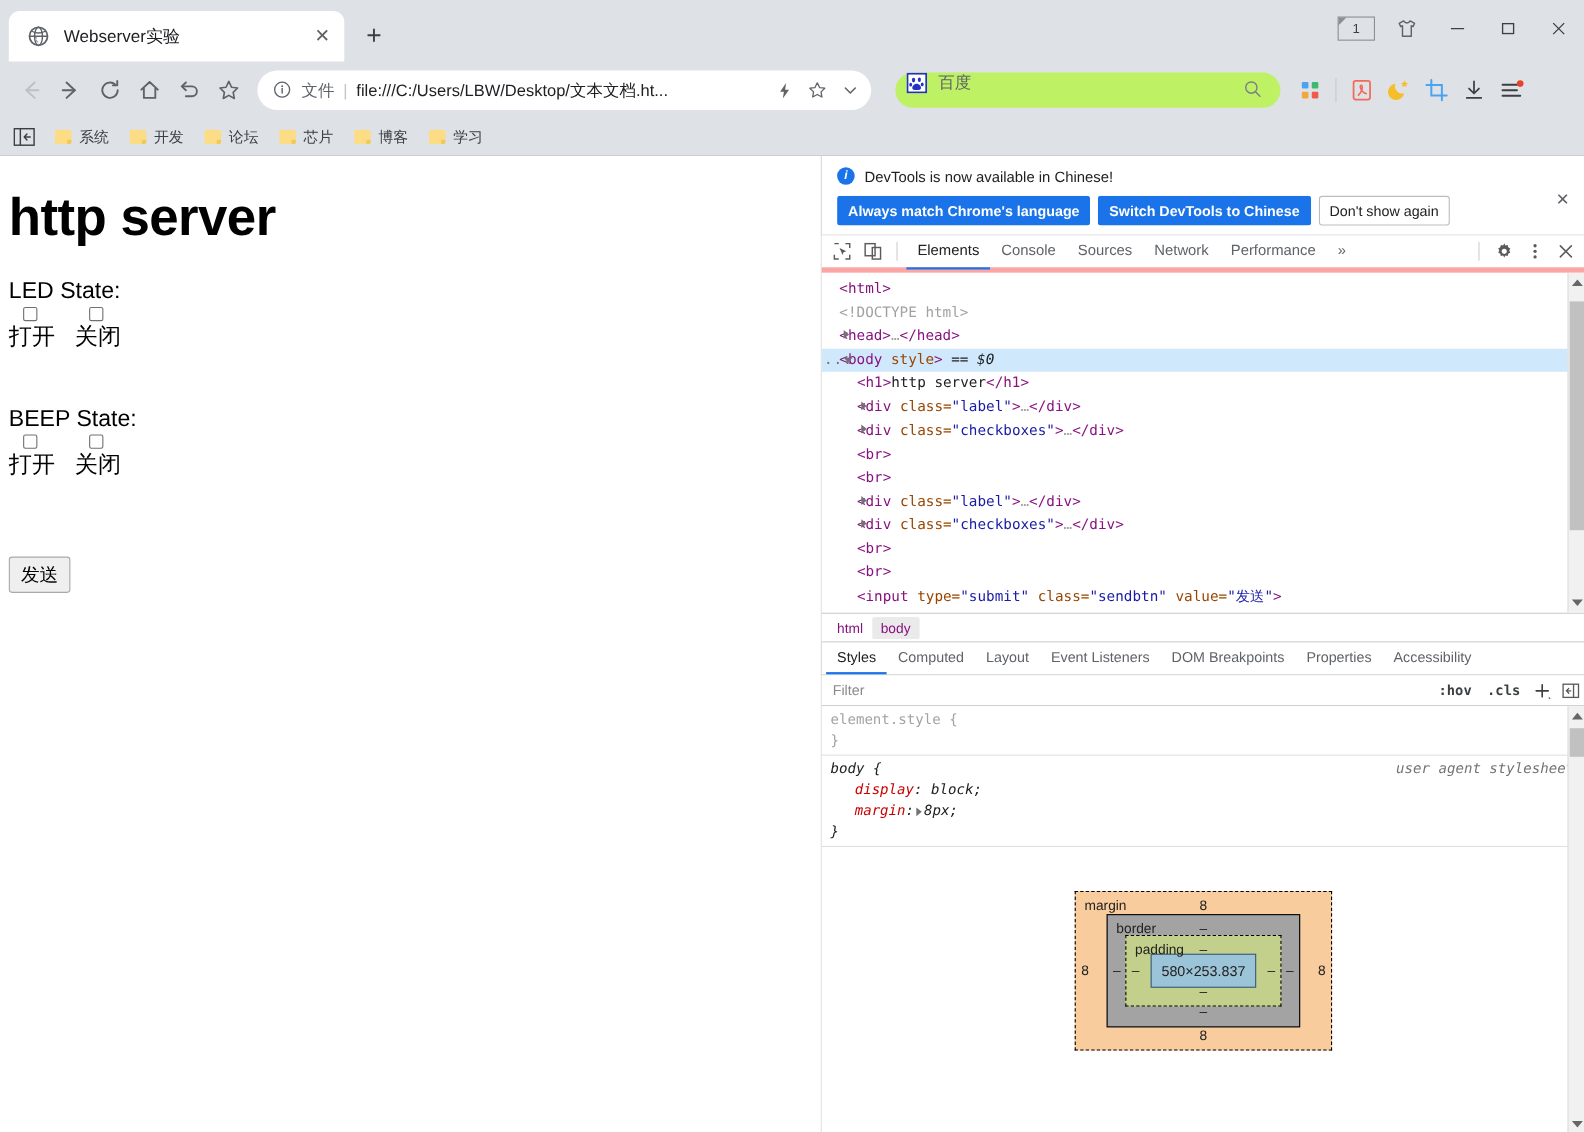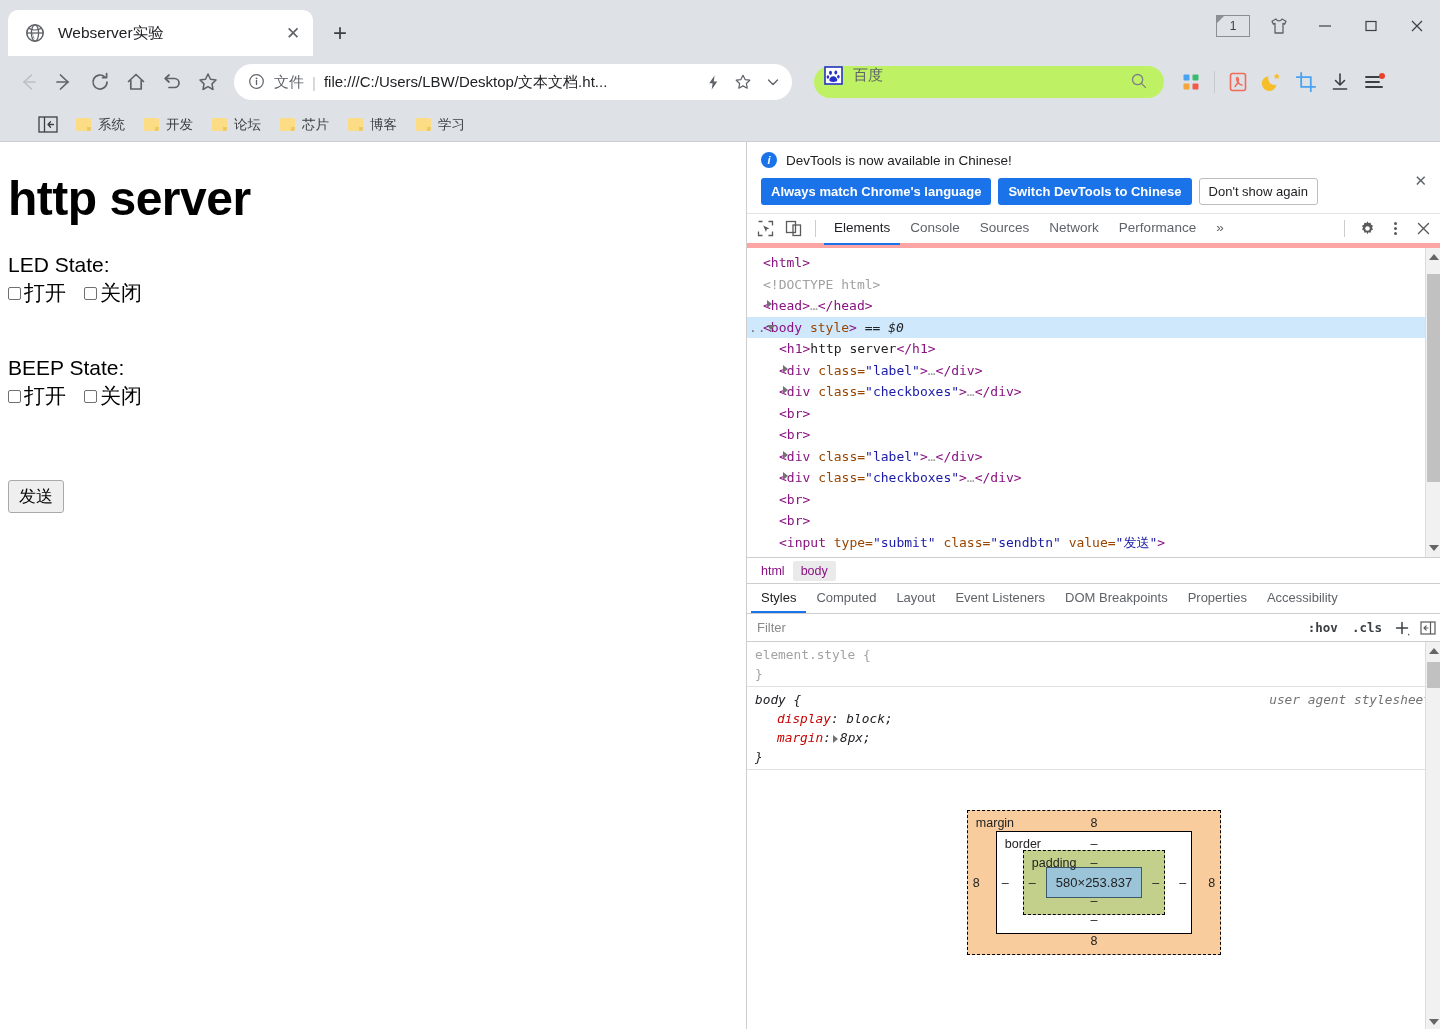--- a/index.html
+++ b/index.html
@@ -48,39 +48,39 @@
     flex:0 0 350px;height:32px;background:#bef264;border-radius:18px;display:flex;align-items:flex-start;
     padding:0 10px 0 10px;margin-left:22px;box-sizing:border-box;
   }
   .search-engine{width:20px;height:20px;flex:0 0 20px;margin-right:9px;}
   .search-ph{flex:1;font-size:15px;color:#5f6368;}
   .ext-area{display:flex;align-items:center;margin-left:10px;}
   .extbtn{width:34px;height:34px;display:flex;align-items:center;justify-content:center;position:relative;}
   .vdiv{width:1px;height:22px;background:#c6cacd;margin:0 6px;}
 
   
-  .bookmarks{height:33px;display:flex;align-items:center;padding:0 8px;box-sizing:border-box;background:#dee1e6;margin-left:26px;}
+  .bookmarks{height:33px;display:flex;align-items:center;padding:0 8px;box-sizing:border-box;background:#dee1e6;}
   .bm-panel{width:28px;height:24px;display:flex;align-items:center;justify-content:center;margin-right:6px;}
   .bm{display:flex;align-items:center;padding:3px 8px;border-radius:4px;margin-right:3px;}
   .bm-folder{width:15px;height:13px;flex:0 0 15px;margin-right:7px;position:relative;}
   .bm-folder i{position:absolute;inset:0;background:#fcdd86;border-radius:1px 2px 2px 1px;}
   .bm-folder i::after{content:"";position:absolute;right:0;bottom:0;width:4px;height:4px;background:#efc95f;border-radius:0 0 2px 0;}
   .bm-label{font-size:13.5px;color:#3c4043;white-space:nowrap;}
 
   .chrome-bottom-line{height:1px;background:#c9ccd0;}
 
   
   .content{display:flex;height:889px;background:#fff;}
 
   
   .viewport{width:746px;flex:0 0 746px;background:#fff;padding:8px;box-sizing:border-box;overflow:hidden;position:relative;}
   .pg-h1{font-size:48px;font-weight:bold;margin:21px 0 21px 0;color:#000;font-family:"Liberation Sans",sans-serif;letter-spacing:-.5px;}
   .pg-label{font-size:21px;color:#000;margin-top:27px;}
   .pg-checks{font-size:21px;color:#000;margin-top:2px;display:flex;align-items:center;}
-  .pg-checks label{display:inline-flex;align-items:center;margin-right:18px;}
+  .pg-checks label{display:inline-flex;align-items:center;margin-right:18px;flex-direction:column;}
   .pg-cb{
     width:13px;height:13px;border:1px solid #707070;background:#fff;box-sizing:border-box;
     margin:0 3px 0 0;display:inline-block;flex:0 0 13px;border-radius:2px;
   }
   .pg-send{
     margin-top:70px;font-size:17px;padding:4px 10px;background:#efefef;
     border:1px solid #a9a9a9;border-radius:3px;color:#000;font-family:"Liberation Sans",sans-serif;
   }
   .pg-spacer{height:22px;}
 
@@ -167,21 +167,21 @@
   .prop{color:#c80000;font-style:italic;padding-left:22px;}
   .pval{color:#202124;font-style:italic;}
   .tri{display:inline-block;width:0;height:0;border-left:5px solid #727272;border-top:4px solid transparent;border-bottom:4px solid transparent;vertical-align:middle;margin:0 2px;}
 
   
   .boxmodel{display:flex;align-items:center;justify-content:center;padding-top:40px;}
   .bm-margin{
     background:#f9cc9d;border:1px dashed #000;padding:20px 28px;position:relative;box-sizing:border-box;
     font-family:"Liberation Sans",sans-serif;font-size:13px;color:#222;
   }
-  .bm-border{background:#ffffff;border:1px solid #000;padding:18px 26px;position:relative;}
+  .bm-border{background:#a3a3a3;border:1px solid #000;padding:18px 16px;position:relative;}
   .bm-padding{background:#c3d08b;border:1px dashed #000;padding:16px 22px;position:relative;}
   .bm-content{background:#9cc4d8;border:1px solid #3c5a6a;padding:5px 9px;font-size:13px;color:#222;}
   .bmlabel{position:absolute;left:8px;top:3px;font-size:12.5px;color:#222;}
   .bmt{position:absolute;top:3px;left:50%;transform:translateX(-50%);font-size:12.5px;}
   .bmb{position:absolute;bottom:3px;left:50%;transform:translateX(-50%);font-size:12.5px;}
   .bml{position:absolute;left:5px;top:50%;transform:translateY(-50%);font-size:12.5px;}
   .bmr{position:absolute;right:5px;top:50%;transform:translateY(-50%);font-size:12.5px;}
 
   .styles-scroll{position:absolute;right:0;top:0;width:15px;background:#f1f1f1;border-left:1px solid #dcdcdc;}
   .styles-thumb{position:absolute;right:1px;top:20px;width:13px;height:26px;background:#c1c1c1;}

